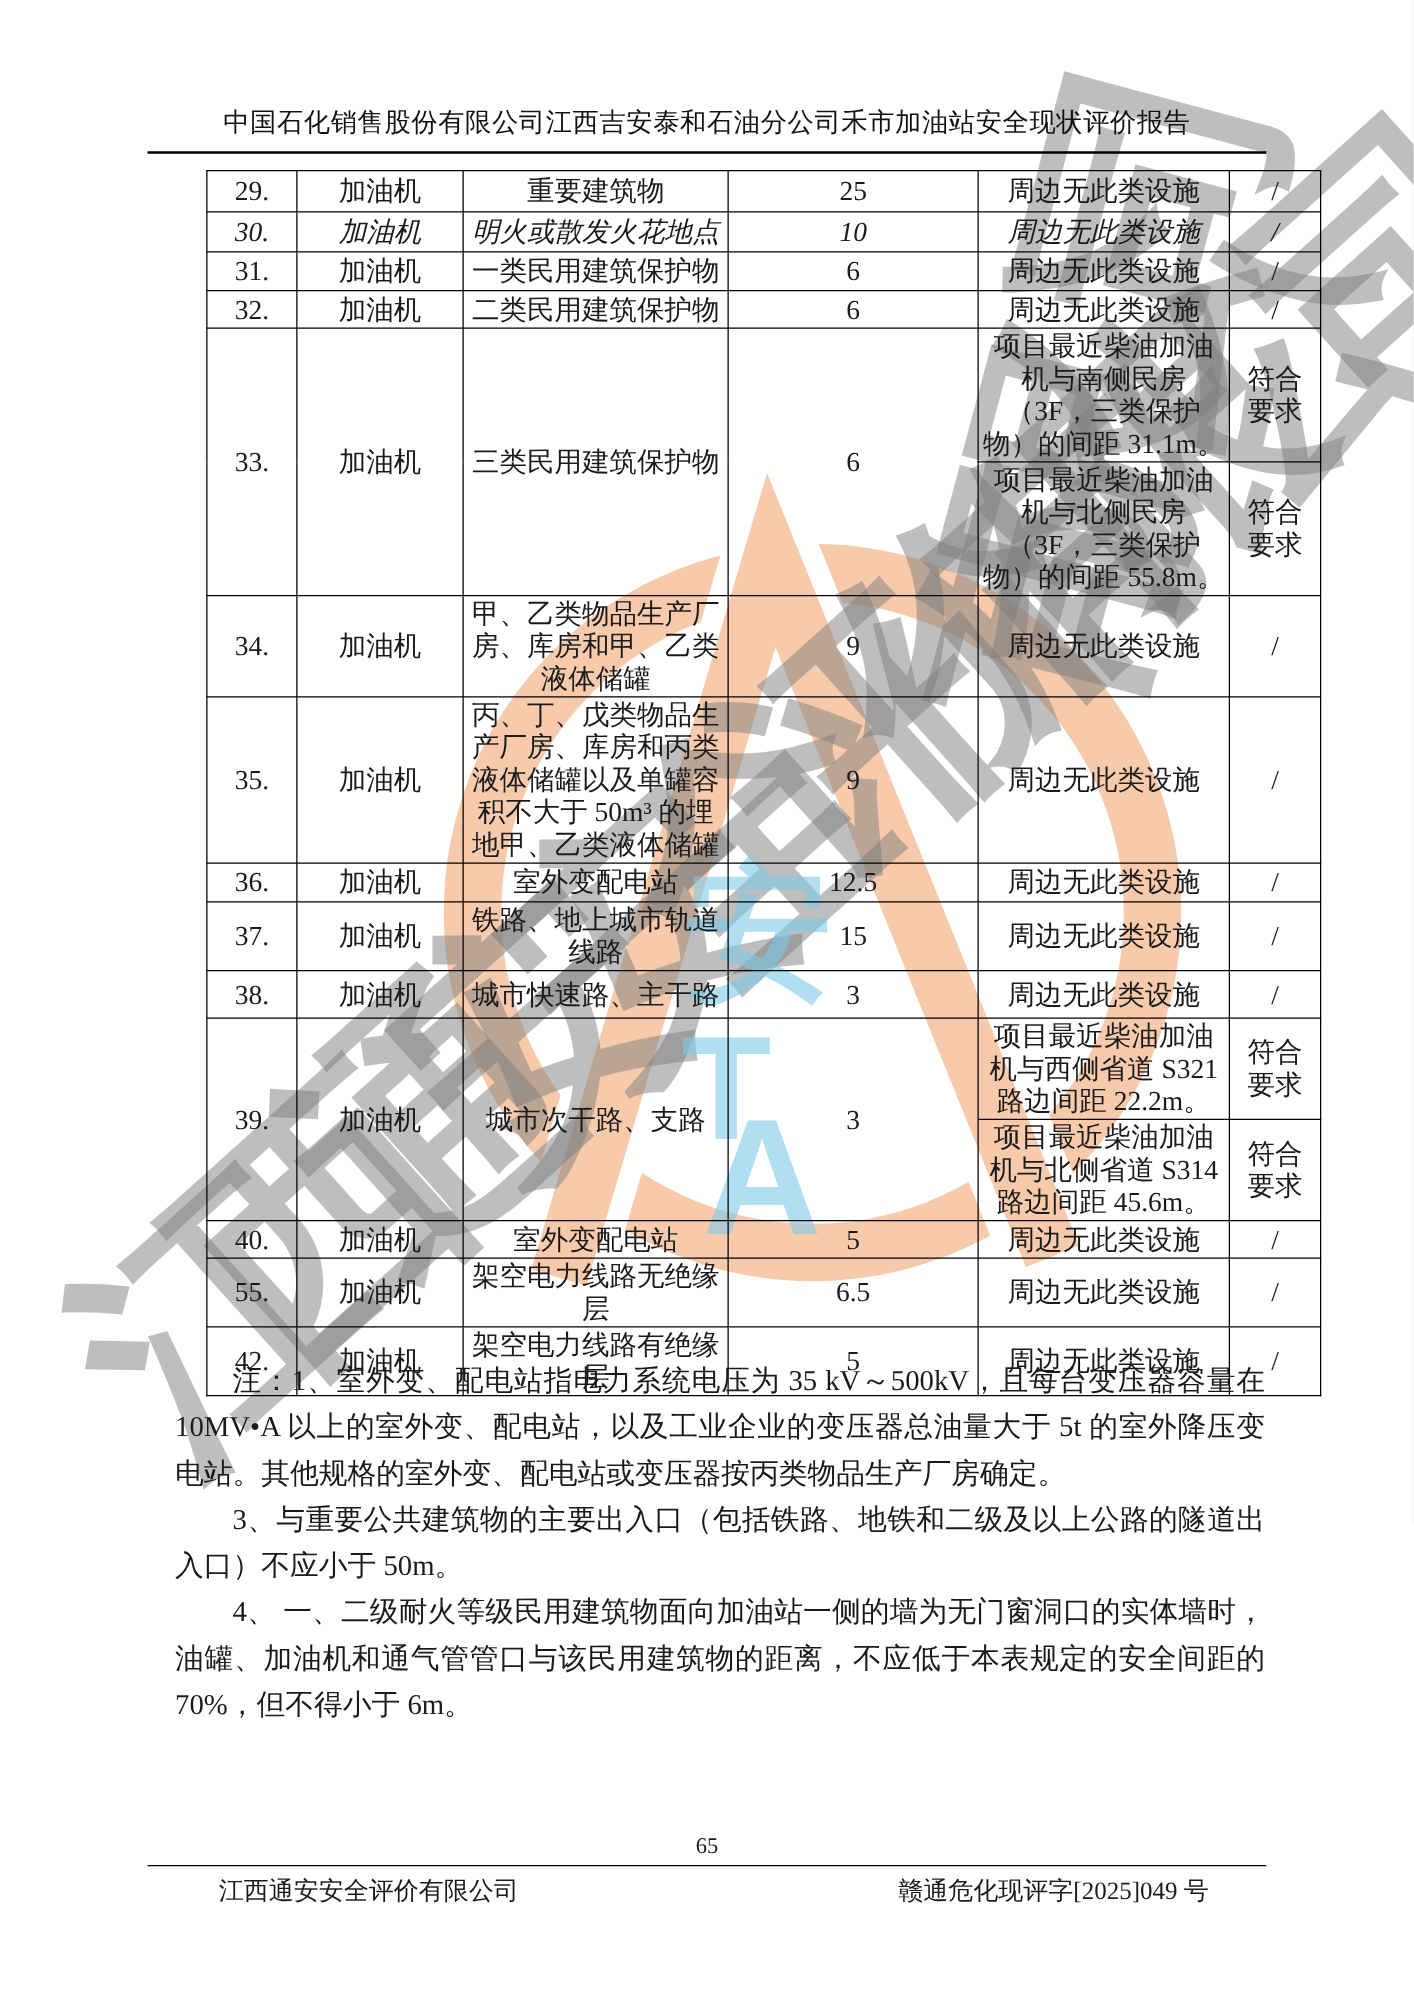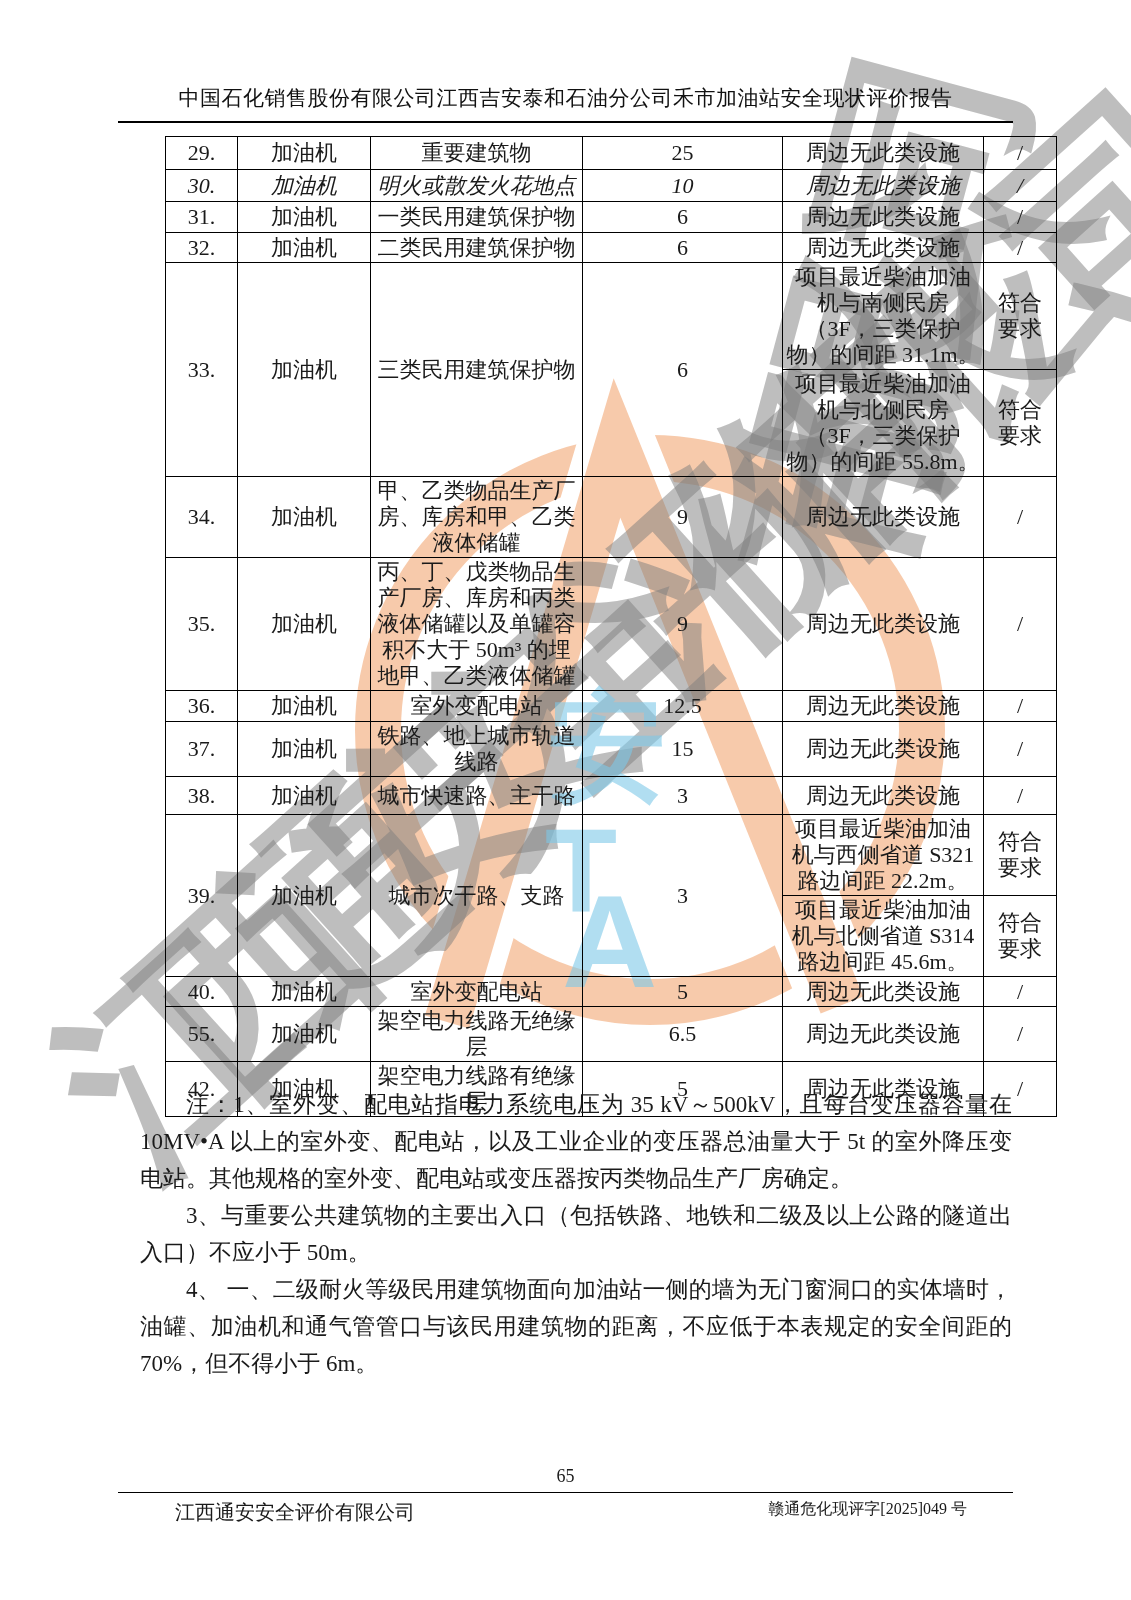--- a/index.html
+++ b/index.html
@@ -52,21 +52,21 @@
   td.pre{white-space:pre-line;}
   
   #notes{
     position:absolute; left:140px; top:1086px; width:872px;
     font-size:23px; line-height:37px; text-align:justify;
   }
   #notes p{margin:0; text-indent:2em;}
   
   #page-number{position:absolute; top:1466px; left:0; width:100%; text-align:center; font-size:18px;}
   #footer-company{position:absolute; left:175px; top:1499px; font-size:20px;}
-  #footer-docnum{position:absolute; right:164px; top:1499px; font-size:16px;}
+  #footer-docnum{position:absolute; right:164px; top:1499px; font-size:20px;}
 </style>
 </head>
 <body>
 
 <div id="page">
 
   <div id="wm">
     <svg width="1131" height="1600" viewBox="0 0 1131 1600">
       <circle cx="650" cy="730" r="272" fill="none" stroke="rgba(240,154,94,0.52)" stroke-width="46"></circle>
       <path d="M447,1022 L617,448 L842,1005" fill="none" stroke="#ffffff" stroke-width="80" stroke-linejoin="miter" stroke-linecap="butt"></path>

